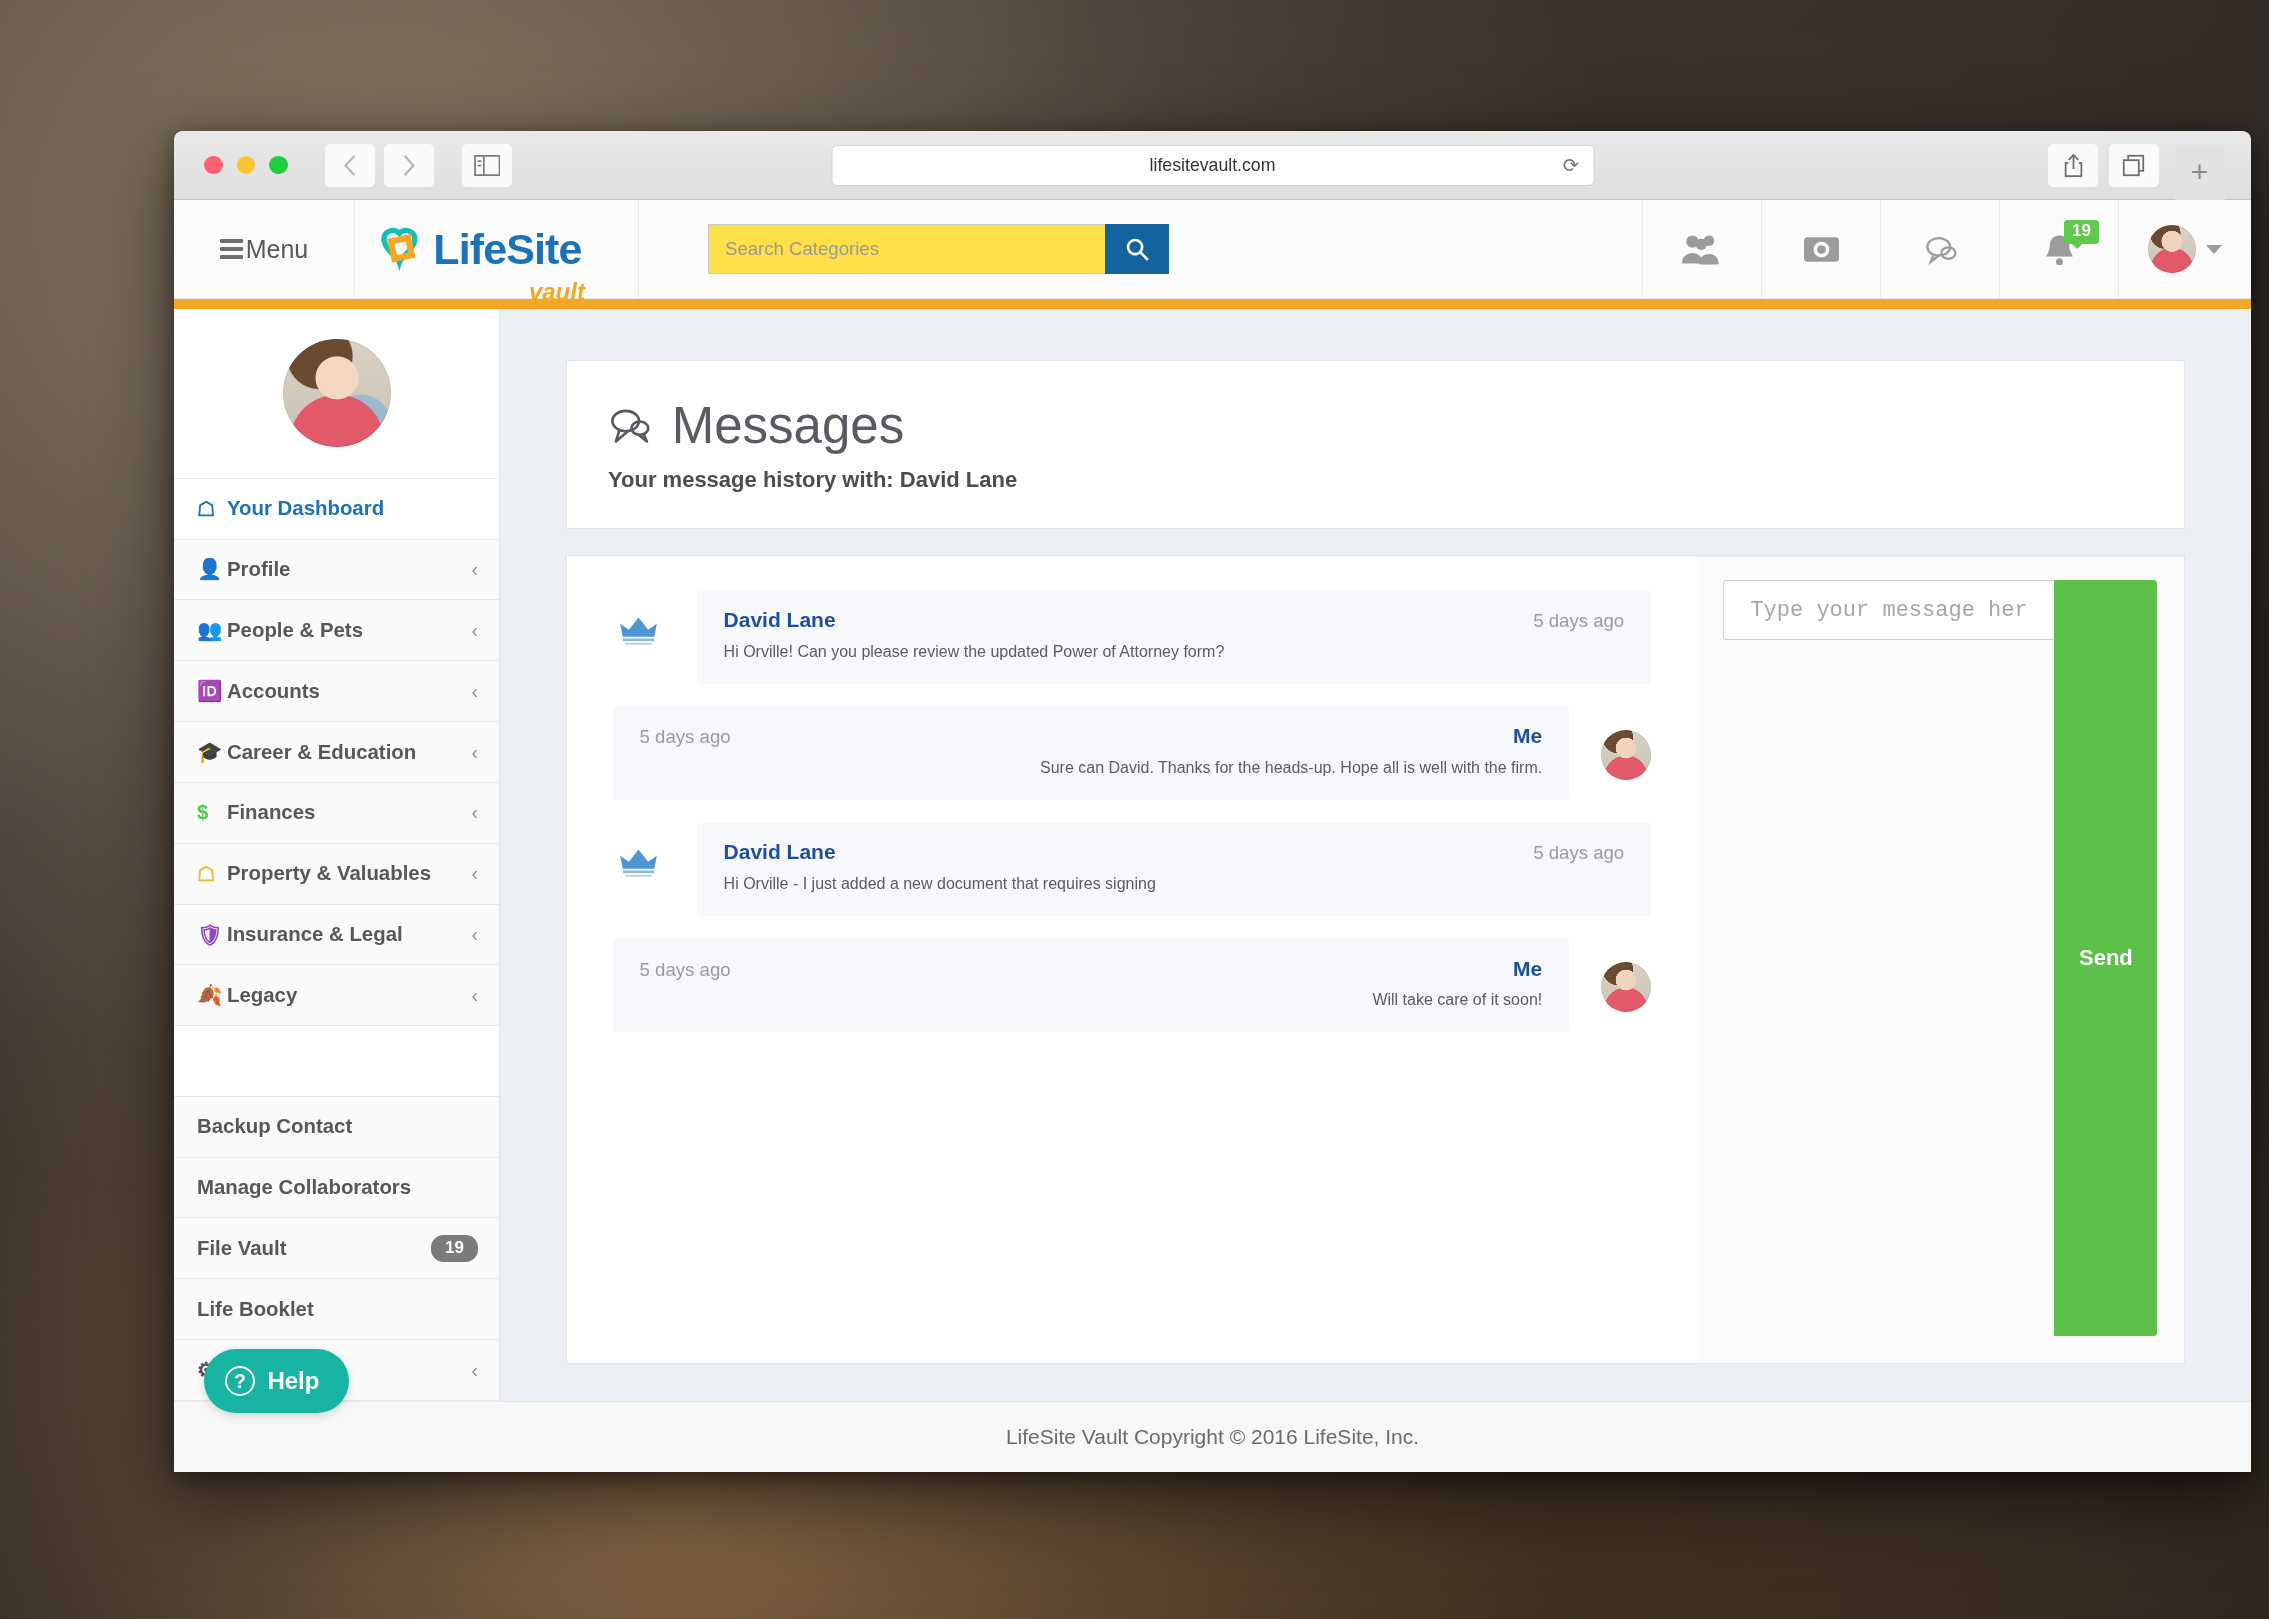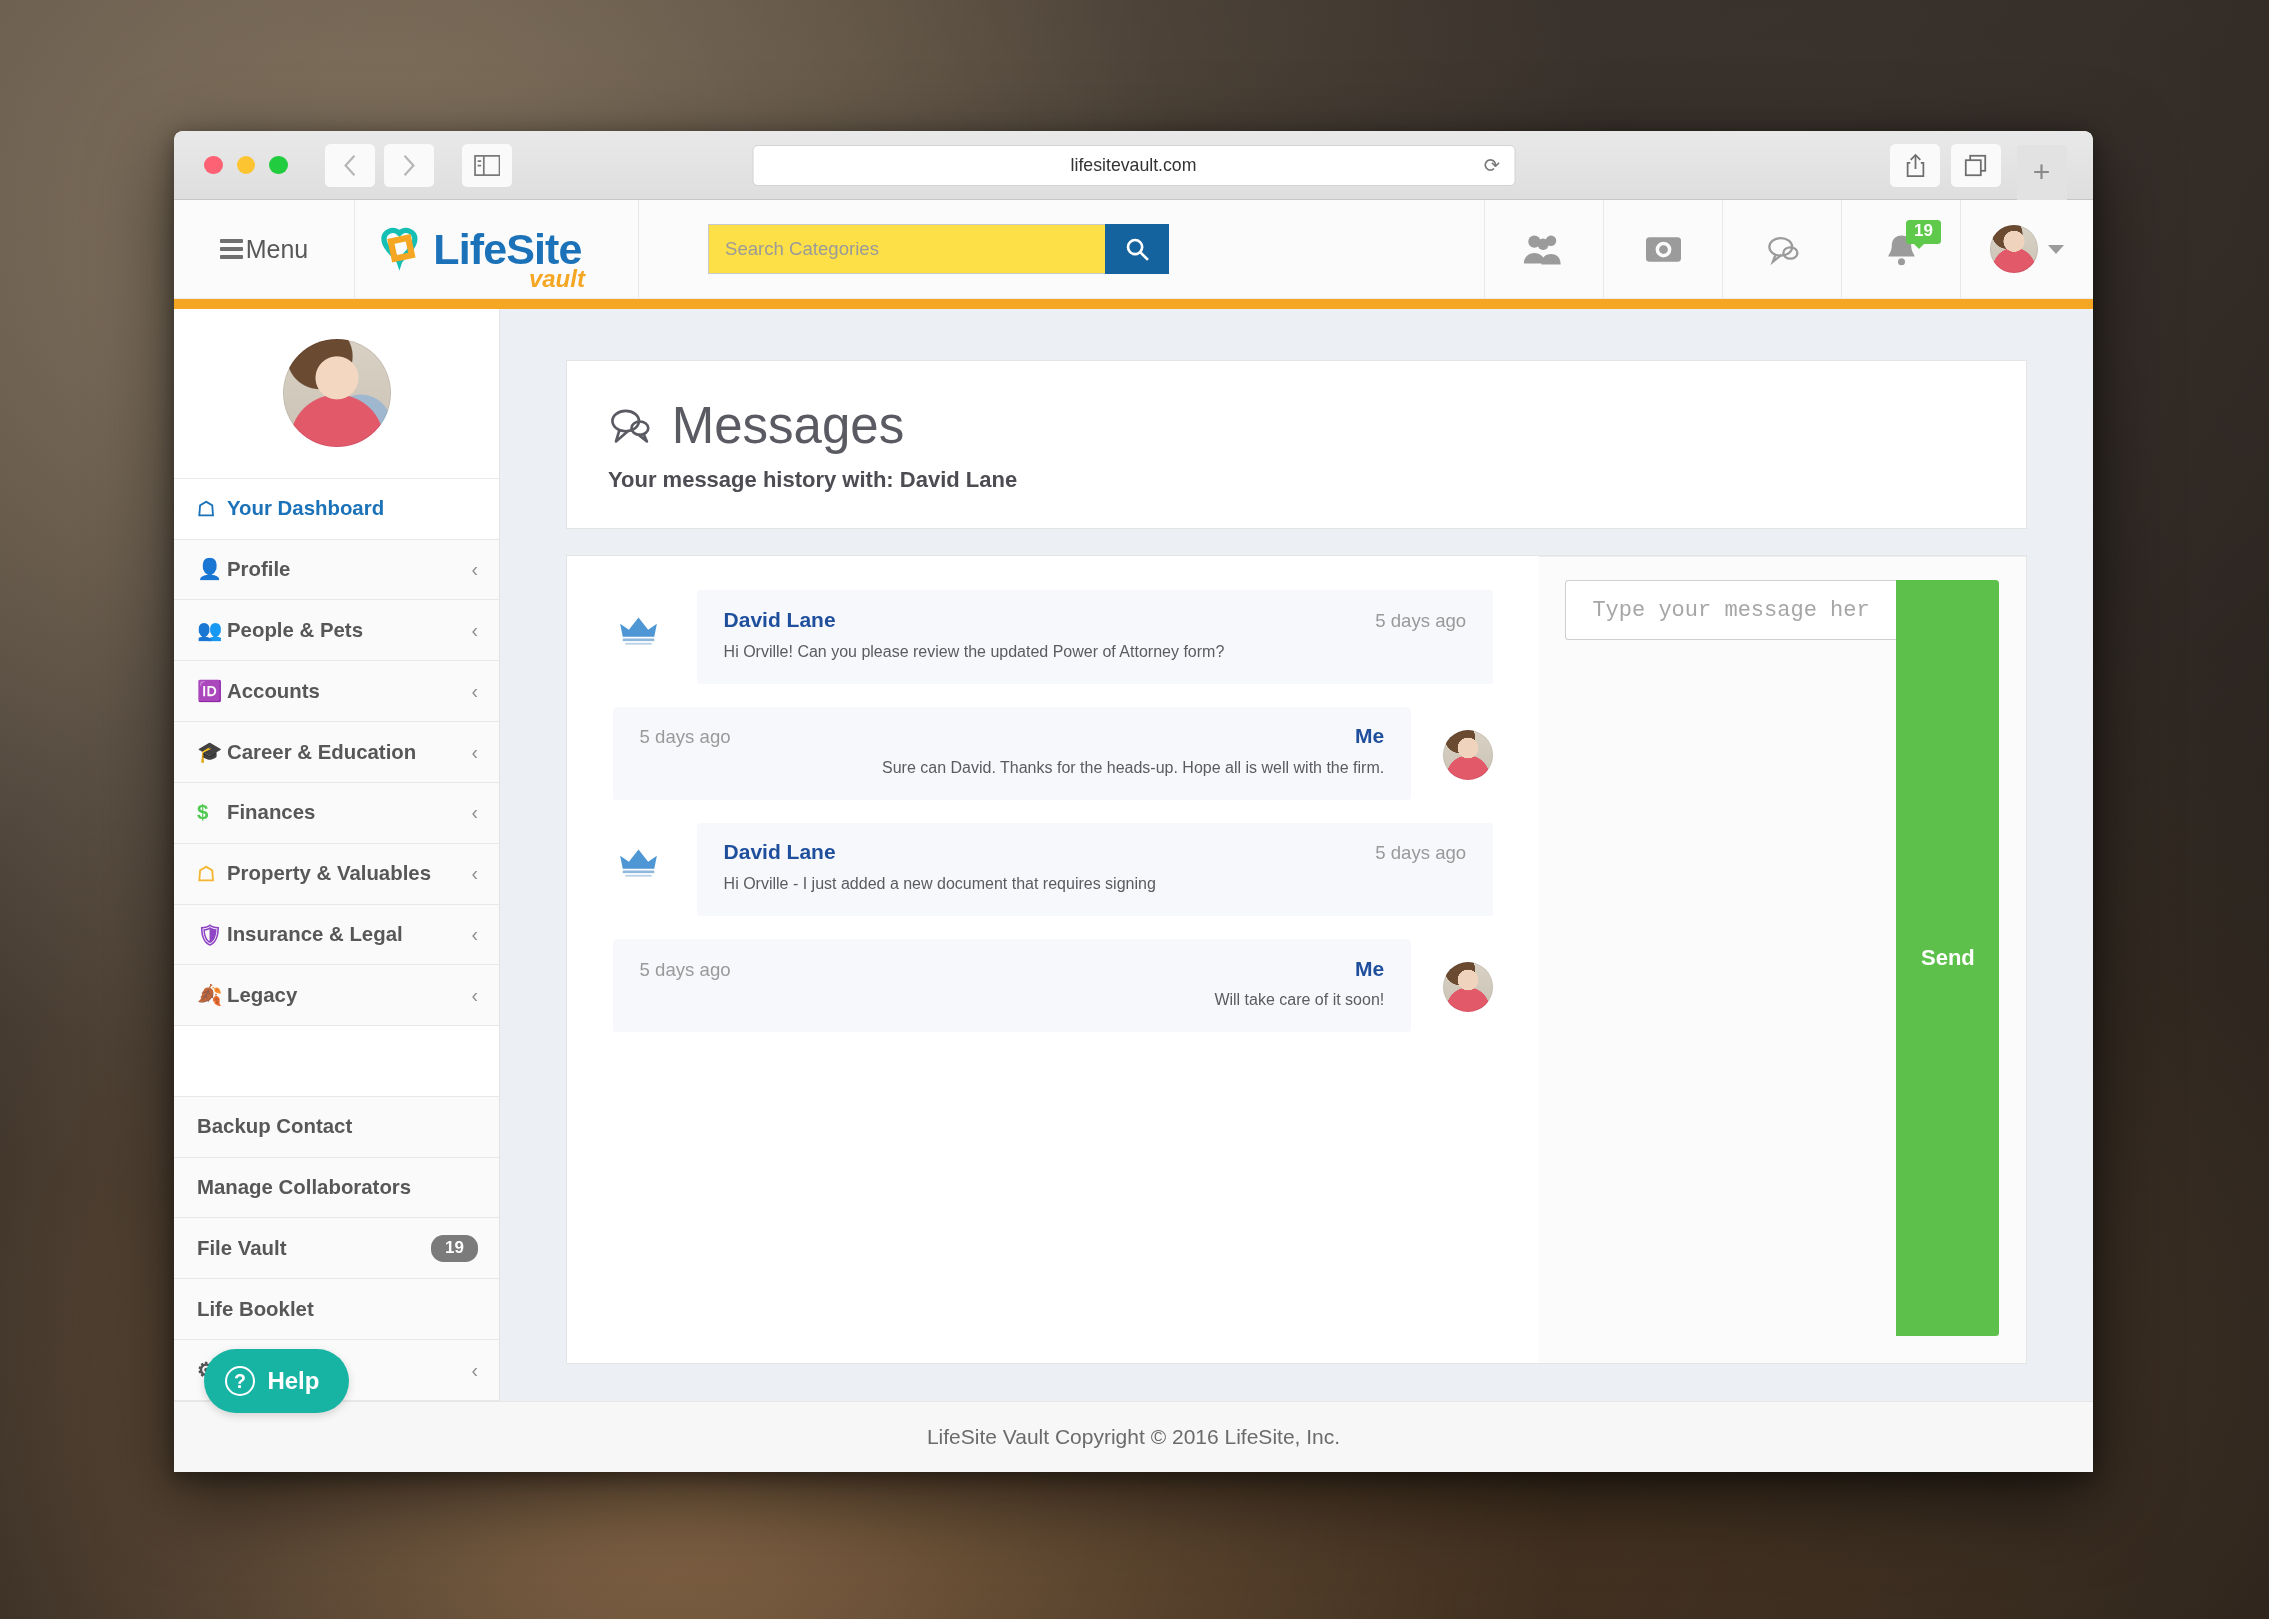--- a/index.html
+++ b/index.html
@@ -30,21 +30,21 @@
     background:
       radial-gradient(ellipse at 20% 10%, rgba(160,140,110,.45), rgba(0,0,0,0) 45%),
       radial-gradient(ellipse at 70% 95%, rgba(120,80,40,.35), rgba(0,0,0,0) 50%);
   }
 
   
   .browser {
     position: absolute;
     left: 174px;
     top: 131px;
-    width: 1919px;
+    width: 2077px;
     height: 1341px;
     background: #ffffff;
     border-radius: 8.9px 8.9px 0 0;
     box-shadow: 0 26.6px 80px rgba(0,0,0,.55), 0 5.3px 21px rgba(0,0,0,.4);
     overflow: hidden;
     display: flex;
     flex-direction: column;
   }
 
   .chrome-bar {
@@ -138,21 +138,21 @@
   .burger i { display:block; width: 23px; height: 3.5px; background: #707070; border-radius: 0.9px; }
 
   .logo-zone {
     width: 284px;
     display: flex; align-items: center;
     padding-left: 25px;
     border-right: 0.9px solid #e8e8e8;
   }
   .logo-wrap { position: relative; display: flex; align-items: flex-start; }
   .logo-text { font-size: 43px; font-weight: 700; color: #1b72b8; letter-spacing: -0.9px; line-height: 1; }
-  .logo-sub { position: absolute; right: -3.5px; top: 37px; font-size: 24px; color: #f5a623; font-style: italic; font-weight: 600; }
+  .logo-sub { position: absolute; right: -3.5px; top: 50px; font-size: 24px; color: #f5a623; font-style: italic; font-weight: 600; }
 
   .search-zone { flex: 1; display: flex; align-items: center; padding-left: 69px; }
   .search-box { display: flex; height: 50px; width: 461px; }
   .search-input {
     flex: 1;
     border: 0.9px solid #c9c9c9;
     border-right: none;
     background: #fde047;
     padding: 0 16px;
     font-size: 18.6px;

